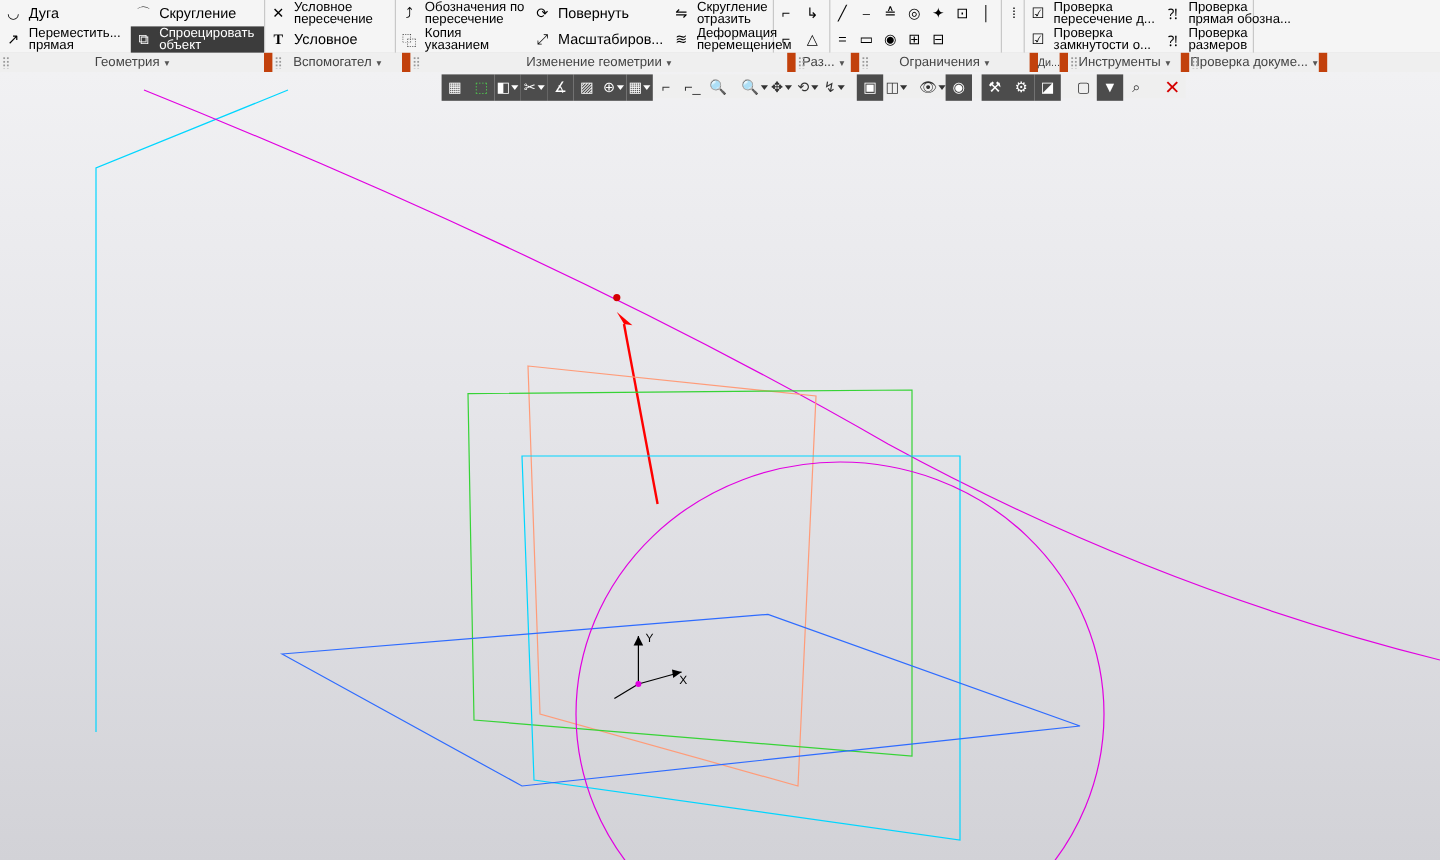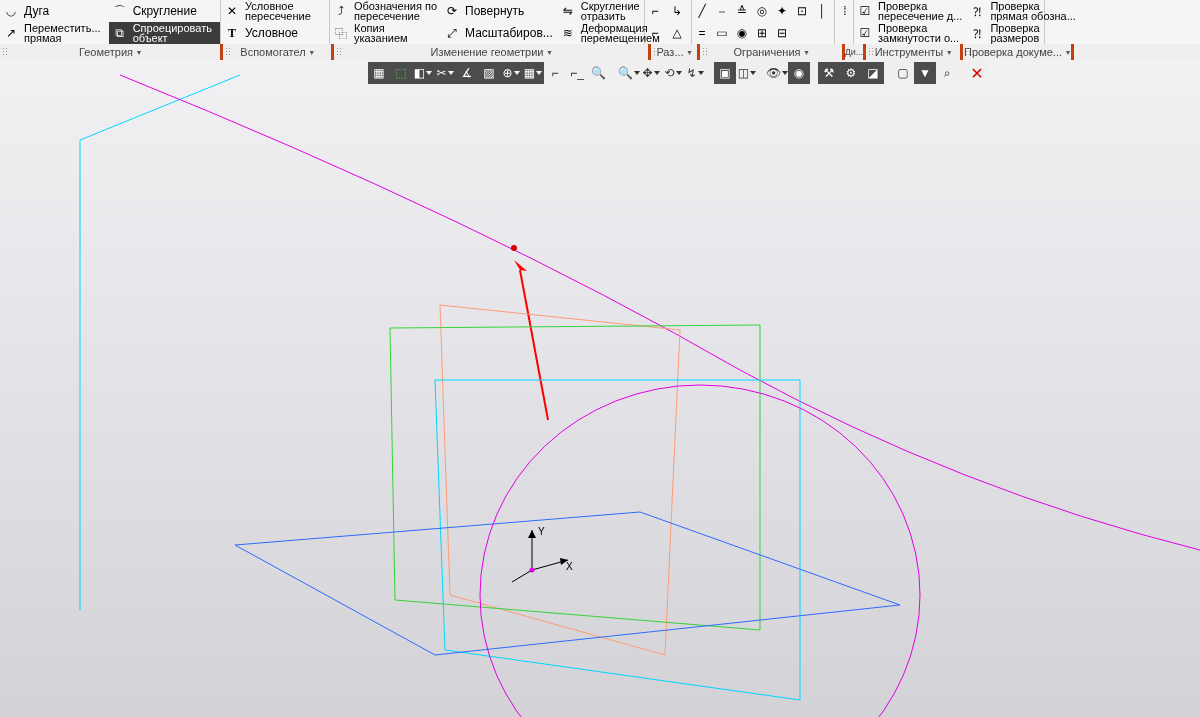--- a/index.html
+++ b/index.html
@@ -4,21 +4,21 @@
 <style>
 html,body{margin:0;padding:0;width:1200px;height:717px;overflow:hidden;font-family:"Segoe UI",Arial,sans-serif;font-size:11px;color:#000;background:#fff;}
 .ribbon{position:absolute;left:0;top:0;width:1200px;height:44px;background:#f5f5f5;border-bottom:1px solid #c8c8c8;display:flex;align-items:stretch;}
 .rgroup{display:flex;flex-direction:column;flex-wrap:wrap;height:44px;border-right:1px solid #c8c8c8;padding:0;}
 .rbtn{display:flex;align-items:center;height:22px;padding:0 4px 0 2px;gap:4px;white-space:nowrap;cursor:default;}
 .rbtn.sel{background:#3c3c3c;color:#fff;}
 .rbtn .ic{width:18px;height:18px;display:flex;align-items:center;justify-content:center;font-size:12px;}
 .rbtn .tx{line-height:11px;font-size:12px;}
 .rbtn .tx2{display:flex;flex-direction:column;line-height:10.5px;font-size:11px;}
 .catbar{position:absolute;left:0;top:44px;width:1200px;height:16px;background:#efefef;border-bottom:1px solid #c8c8c8;display:flex;}
-.catcell{display:flex;align-items:center;justify-content:center;height:16px;border-right:3px solid #c2410c;color:#444;font-size:11px;position:relative;}
+.catcell{display:flex;align-items:center;justify-content:center;height:16px;border-right:7px solid #c2410c;color:#444;font-size:11px;position:relative;}
 .catcell .grip{position:absolute;left:2px;top:3px;width:6px;height:10px;background-image:radial-gradient(circle,#999 0.7px,transparent 0.8px);background-size:3px 3px;}
 .catcell .dd{margin-left:4px;font-size:8px;color:#555;}
 .viewport{position:absolute;left:0;top:60px;width:1200px;height:657px;background:linear-gradient(to bottom,#f1f1f3 0%,#e6e6ea 40%,#d2d2d7 100%);}
 .toolbar2{position:absolute;left:368px;top:62px;height:20px;display:flex;align-items:stretch;background:#efefef;}
 .tb{width:20px;height:20px;display:flex;align-items:center;justify-content:center;border:1px solid transparent;font-size:12px;color:#333;}
 .tb.dark{background:#4c4c4c;color:#fff;}
 .tb.sep{width:6px;background:transparent;}
 .tb.dd::after{content:"";width:0;height:0;border-left:3px solid transparent;border-right:3px solid transparent;border-top:4px solid currentColor;margin-left:1px;}
 svg.scene{width:1200px;height:657px;display:block;}
 </style>

